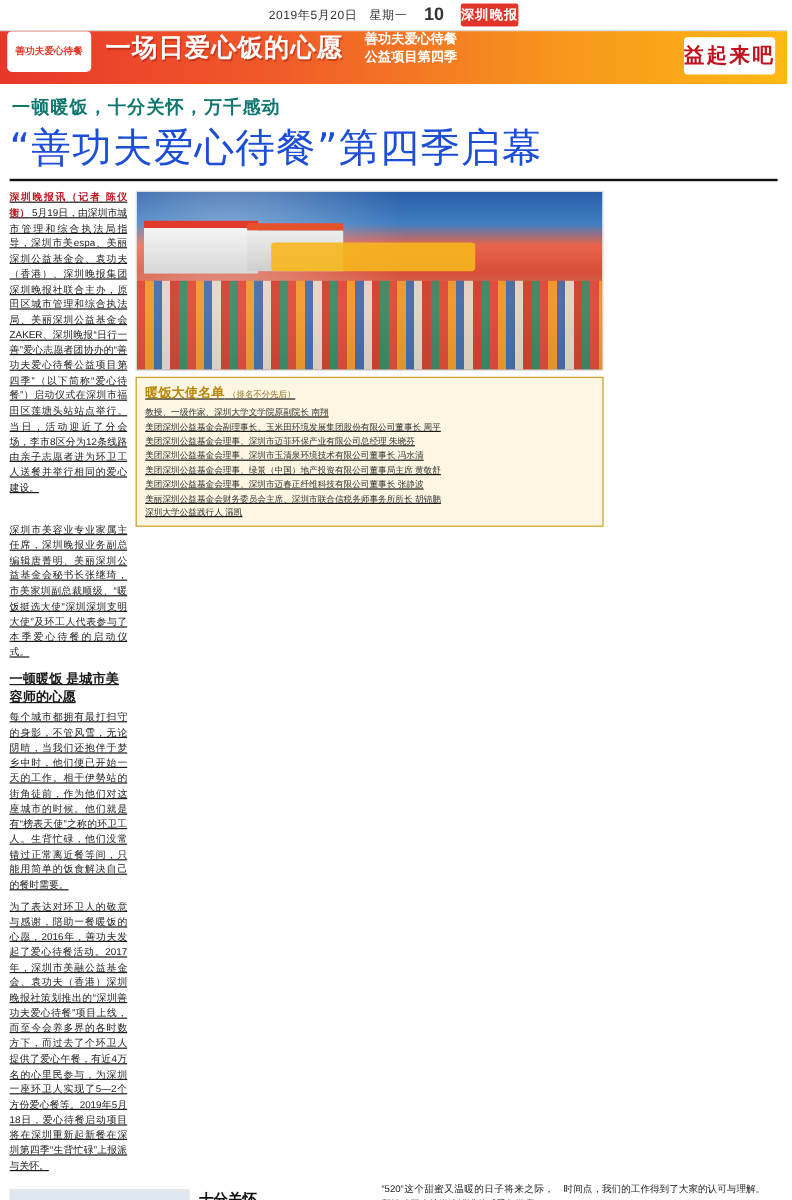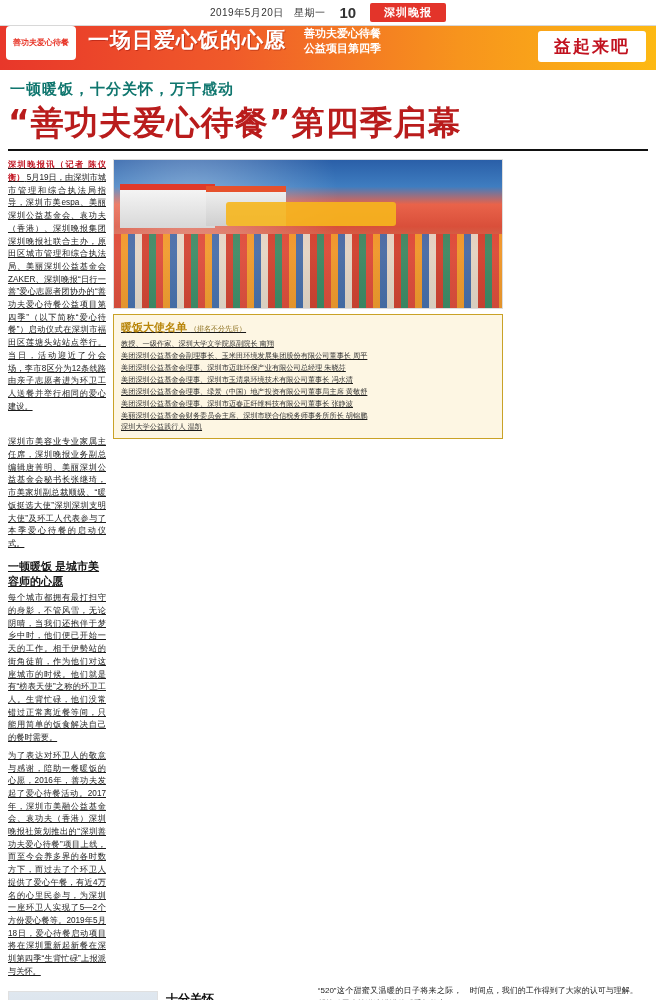--- a/index.html
+++ b/index.html
@@ -20,21 +20,21 @@
     display:flex; align-items:center; justify-content:center;
     gap:10px;
     font-size:10px; color:#333;
     border-bottom:1px solid #d8d8d8;
     position:relative;
   }
   .masthead .date { font-size:10px; letter-spacing:0.5px; }
   .masthead .pagenum { font-size:15px; font-weight:bold; margin:0 4px; }
   .masthead .paper-logo {
     background:#e3342a; color:#fff; font-size:11px; font-weight:bold;
-    padding:2px 14px; border-radius:2px; letter-spacing:1px;
+    padding:2px 0; border-radius:2px; letter-spacing:1px;
   }
   .byline-row {
     position:absolute; left:8px; top:30px;
     font-size:7px; color:#555; letter-spacing:0.3px;
   }
 
   
   .banner {
     margin-top: 0;
     height: 44px;
@@ -55,32 +55,32 @@
     text-shadow:1px 1px 0 rgba(120,0,0,.35);
     font-family:"DejaVu Sans", sans-serif;
   }
   .banner .b-sub {
     color:#fff; font-size:11px; line-height:1.35; margin-left:18px;
     font-weight:bold;
   }
   .banner .b-right {
     position:absolute; right:10px; top:5px;
     background:#fff; color:#c1121f; font-size:17px; font-weight:bold;
-    padding:4px 16px; border-radius:3px; letter-spacing:2px;
+    padding:4px 0; border-radius:3px; letter-spacing:2px;
   }
 
   
   .kicker {
     margin:10px 10px 0 10px;
     font-size:15px; font-weight:bold; letter-spacing:1px; color:#0f766e;
   }
   .headline {
     margin:6px 8px 0 8px;
-    font-size:33px; font-weight:bold; letter-spacing:1px;
-    color:#b91c1c; line-height:1.1;
+    font-size:33px; font-weight:normal; letter-spacing:1px;
+    color:#1d4ed8; line-height:1.1;
     font-family:"DejaVu Sans", sans-serif;
     white-space:nowrap;
   }
   .rule {
     margin:8px 8px 0 8px; height:2px; background:#111;
   }
 
   
   .top-area { display:flex; margin:8px 8px 0 8px; gap:7px;text-decoration:underline; }
   .col-lead { width:98px; }

